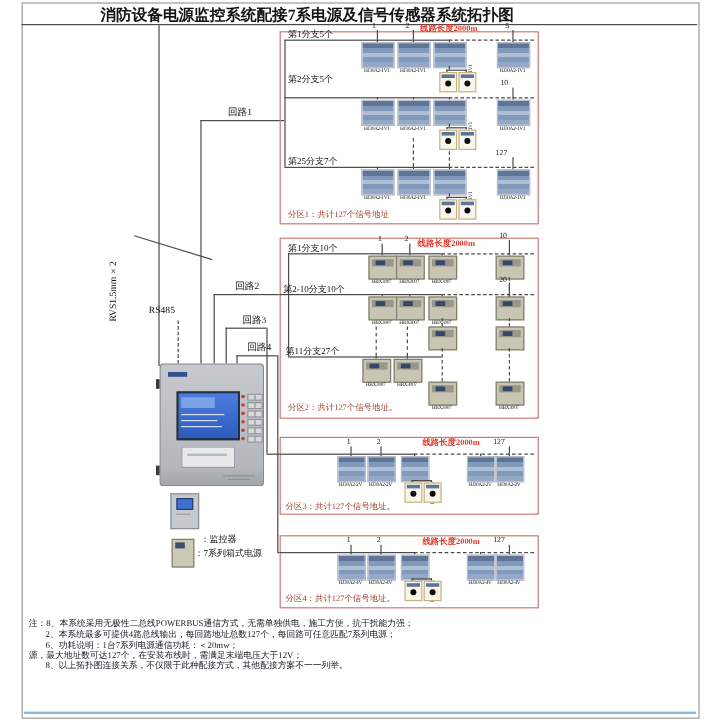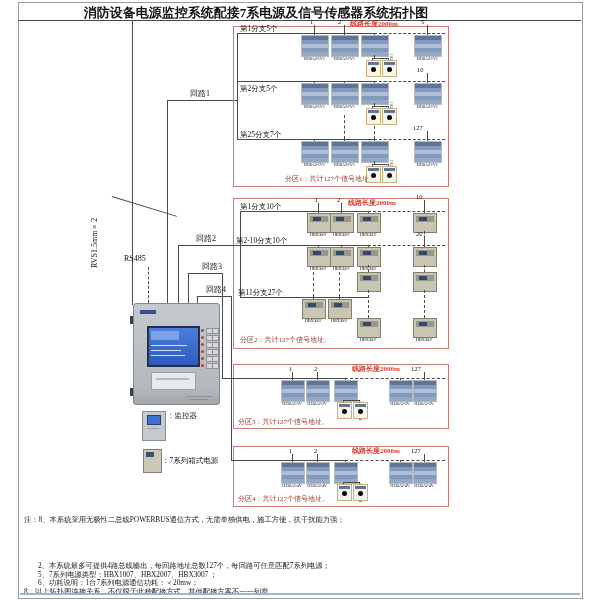--- a/index.html
+++ b/index.html
@@ -103,31 +103,31 @@
   <div class="printer"></div>
   <div class="printer-slot"></div>
   <div class="mtext" style="left:186px;top:396px;width:26px;"></div>
   <div class="mtext" style="left:190px;top:399px;width:18px;"></div>
   <div class="hinge" style="left:130px;top:316px;"></div>
   <div class="hinge" style="left:130px;top:388px;"></div>
 
   <div class="legend-mon"></div>
   <div class="legend-mon-screen"></div>
   <div class="legend-mon-line"></div>
-  <div class="txt f75" style="left:167px;top:411px;">：监控器</div>
+  <div class="txt f75" style="left:167px;top:445px;">：监控器</div>
   <div class="legend-pow"></div>
   <div class="legend-pow-scr"></div>
   <div class="txt f75" style="left:162px;top:456px;">：7系列箱式电源</div>
 
   <div id="notes" style="position:absolute;left:24px;top:516px;width:556px;">
       <div class="note" style="margin-left: 0px;">注：8、本系统采用无极性二总线POWERBUS通信方式，无需单独供电，施工方便，抗干扰能力强；</div>
-      <div class="note" style="margin-left: 14px; margin-top: 37px;">2、本系统最多可提供4路总线输出，每回路地址总数127个，每回路可任意匹配7系列电源；</div>
-      <div class="note" style="margin-left: 14px;">5、7系列电源类型：HBX1007、HBX2007、HBX3007 ；</div>
+      <div class="note" style="margin-left: 14px;">2、本系统最多可提供4路总线输出，每回路地址总数127个，每回路可任意匹配7系列电源；</div>
       <div class="note" style="margin-left: 14px;">6、功耗说明：1台7系列电源通信功耗：＜20mw；</div>
-      <div class="note" style="margin-left: 0;">8、以上拓扑图连接关系，不仅限于此种配接方式，其他配接方案不一一列举。</div>
+      <div class="note" style="margin-left: 0px;">源，最大地址数可达127个，在安装布线时，需满足末端电压大于12V；</div>
+      <div class="note" style="margin-left: 14px;">8、以上拓扑图连接关系，不仅限于此种配接方式，其他配接方案不一一列举。</div>
     </div>
   <div class="bottombar"></div>
 <div class="zone" style="left: 233px; top: 26px; width: 214px; height: 159px;"></div>
     <div class="txt f7 red" style="left: 350px; top: 19px;">线路长度2000m</div>
     <div class="vl" style="left: 237px; top: 33px; width: 0px; height: 106px;"></div>
     <div class="hl" style="left: 237px; top: 33px; width: 137px; height: 0px;"></div>
     <div class="hl dash" style="left: 374px; top: 33px; width: 71px; height: 0px;"></div>
     <div class="txt f75" style="left: 240px; top: 24px;">第1分支5个</div>
     <div class="txt f65" style="left: 310px; top: 18px;">1</div>
     <div class="vl" style="left: 314px; top: 25px; width: 0px; height: 8px;"></div>
@@ -148,21 +148,21 @@
     <div class="modlbl" style="left: 410px; top: 56px; width: 34px;">HJ30A2-1V1</div>
     <div class="vtext" style="left: 389px; top: 35px; height: 40px;">HJ30A2-1V1</div>
     <div class="vl" style="left: 374px; top: 55px; width: 0px; height: 3px;"></div>
     <div class="hl" style="left: 372px; top: 58px; width: 17px; height: 0px;"></div>
     <div class="vl" style="left: 372px; top: 58px; width: 0px; height: 2px;"></div>
     <div class="vl" style="left: 388px; top: 58px; width: 0px; height: 2px;"></div>
     <div class="sensor" style="left: 366px; top: 60px; width: 13px; height: 15px;"></div>
     <div class="sensor" style="left: 382px; top: 60px; width: 13px; height: 15px;"></div>
     <div class="hl" style="left: 237px; top: 81px; width: 137px; height: 0px;"></div>
     <div class="hl dash" style="left: 374px; top: 81px; width: 71px; height: 0px;"></div>
-    <div class="txt f75" style="left: 240px; top: 84px; text-align: center;">第2分支5个</div>
+    <div class="txt f75" style="left: 240px; top: 61px; text-align: center;">第2分支5个</div>
     <div class="txt f65" style="left: 417px; top: 66px;">10</div>
     <div class="vl" style="left: 427px; top: 73px; width: 0px; height: 8px;"></div>
     <div class="vl" style="left: 314px; top: 81px; width: 0px; height: 2px;"></div>
     <div class="mod-blue" style="left: 301px; top: 83px; width: 26px; height: 20px;"></div>
     <div class="modlbl" style="left: 297px; top: 104px; width: 34px;">HJ30A2-1V1</div>
     <div class="vl" style="left: 344px; top: 81px; width: 0px; height: 2px;"></div>
     <div class="mod-blue" style="left: 331px; top: 83px; width: 26px; height: 20px;"></div>
     <div class="modlbl" style="left: 327px; top: 104px; width: 34px;">HJ30A2-1V1</div>
     <div class="vl" style="left: 374px; top: 81px; width: 0px; height: 2px;"></div>
     <div class="mod-blue" style="left: 361px; top: 83px; width: 26px; height: 20px;"></div>
@@ -194,21 +194,21 @@
     <div class="modlbl" style="left: 410px; top: 162px; width: 34px;">HJ30A2-1V1</div>
     <div class="vtext" style="left: 389px; top: 141px; height: 40px;">HJ30A2-1V1</div>
     <div class="vl" style="left: 374px; top: 161px; width: 0px; height: 3px;"></div>
     <div class="hl" style="left: 372px; top: 164px; width: 17px; height: 0px;"></div>
     <div class="vl" style="left: 372px; top: 164px; width: 0px; height: 2px;"></div>
     <div class="vl" style="left: 388px; top: 164px; width: 0px; height: 2px;"></div>
     <div class="sensor" style="left: 366px; top: 166px; width: 13px; height: 15px;"></div>
     <div class="sensor" style="left: 382px; top: 166px; width: 13px; height: 15px;"></div>
     <div class="vl dash" style="left: 344px; top: 115px; width: 0px; height: 24px;"></div>
     <div class="vl dash" style="left: 374px; top: 126px; width: 0px; height: 13px;"></div>
-    <div class="txt f7 maroon" style="left: 240px; top: 174px; margin-left: 45px;">分区1：共计127个信号地址</div>
+    <div class="txt f7 maroon" style="left: 240px; top: 174px;">分区1：共计127个信号地址</div>
     <div class="zone" style="left: 233px; top: 198px; width: 214px; height: 149px;"></div>
     <div class="txt f7 red" style="left: 348px; top: 198px;">线路长度2000m</div>
     <div class="vl" style="left: 240px; top: 211px; width: 0px; height: 86px;"></div>
     <div class="hl" style="left: 240px; top: 211px; width: 128px; height: 0px;"></div>
     <div class="hl dash" style="left: 368px; top: 211px; width: 77px; height: 0px;"></div>
     <div class="txt f75" style="left: 240px; top: 202px;">第1分支10个</div>
     <div class="txt f65" style="left: 315px; top: 196px;">1</div>
     <div class="vl" style="left: 318px; top: 203px; width: 0px; height: 8px;"></div>
     <div class="txt f65" style="left: 337px; top: 196px;">2</div>
     <div class="vl" style="left: 341px; top: 203px; width: 0px; height: 8px;"></div>

